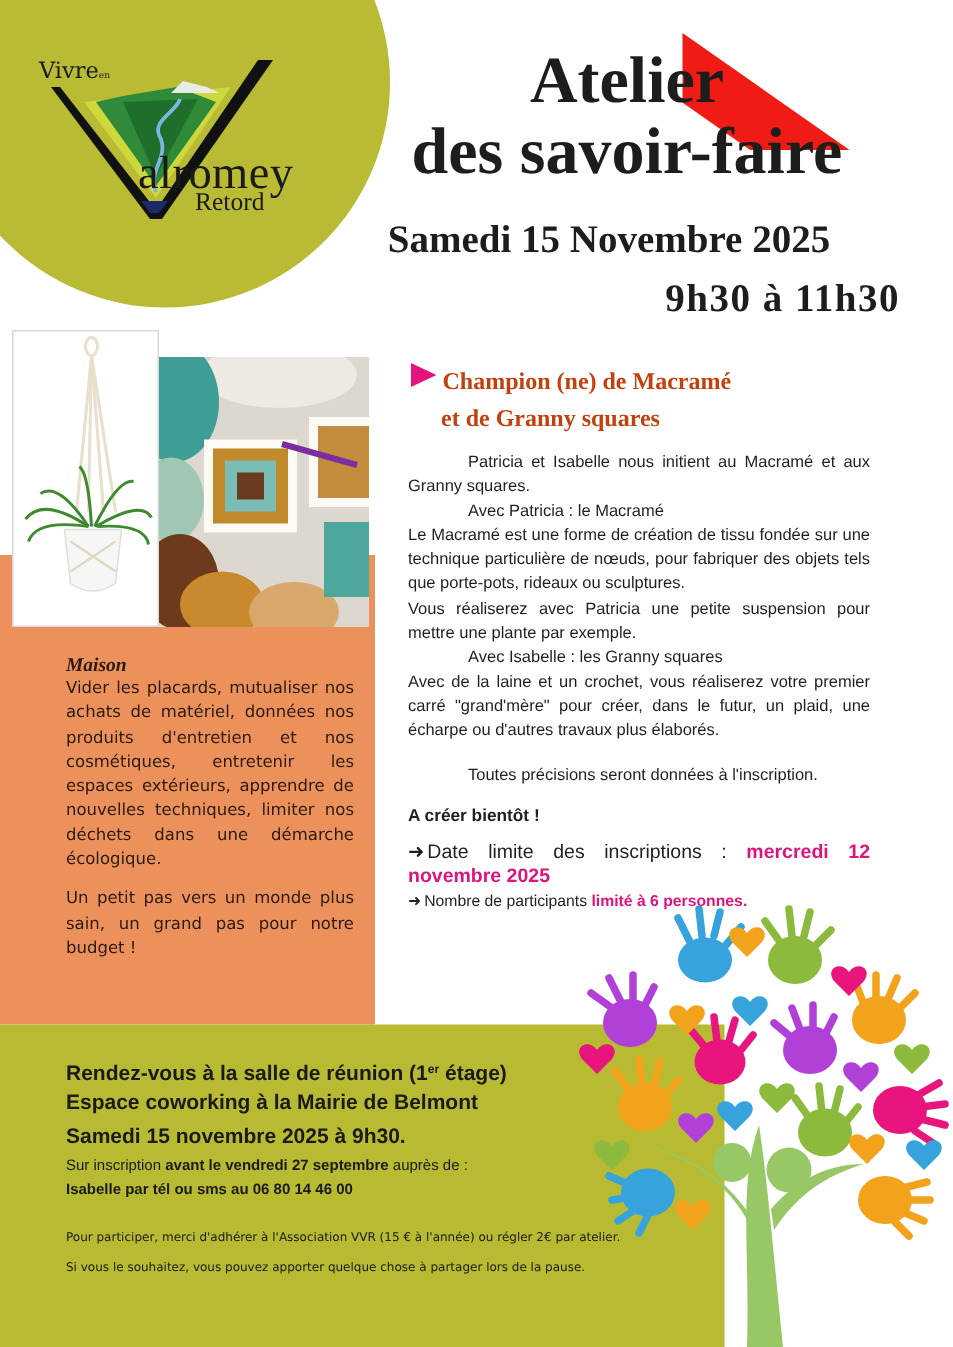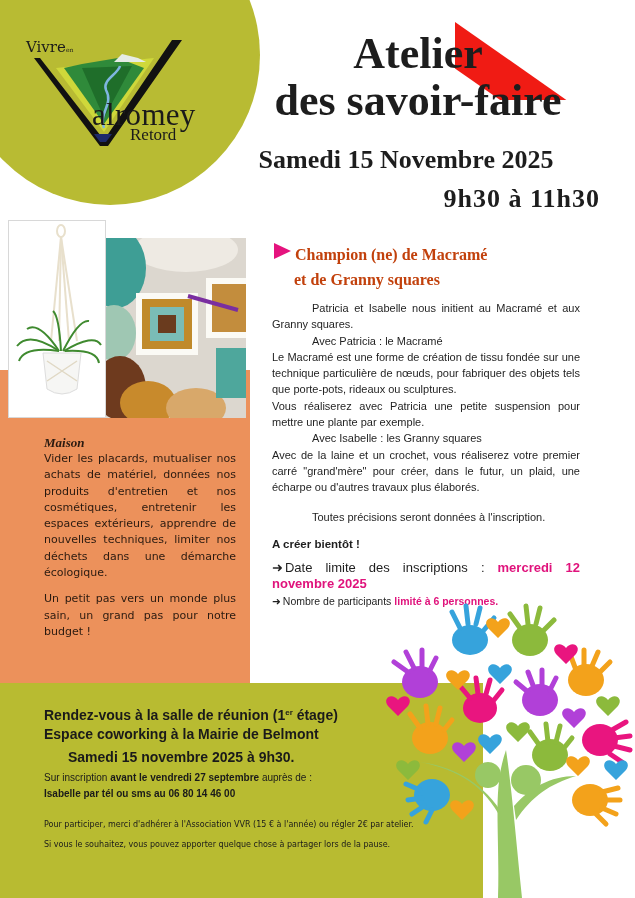--- a/index.html
+++ b/index.html
@@ -43,21 +43,21 @@
   .body-text p { margin:0; }
   .body-text .gap { height:13px; }
   .body-text .b { font-weight:normal;margin-left:40px; }
   .body-text .spaced { text-align:justify; text-align-last:left; }
   .body-text .soon { font-weight:bold; font-size:11.5px; margin-top:3px; margin-bottom:8px; }
   .body-text .mag { color:#e0137c; font-weight:bold; }
   .body-text .arrow { margin-right:2px; }
 
   .rdv { position:absolute; left:44px; top:703px; width:420px; font-weight:bold; font-size:14px; line-height:19px; color:#1a1a1a; }
   .rdv sup { font-size:8px; vertical-align:5px; }
-  .rdv .l3 { margin-top:4px;margin-left:24px; }
+  .rdv .l3 { margin-top:4px; }
   .insc { position:absolute; left:44px; top:770px; width:420px; font-size:10px; line-height:16px; color:#1a1a1a; }
   .insc .b { font-weight:bold; }
   .notes { position:absolute; left:44px; top:815px; width:420px; font-family:"DejaVu Sans", sans-serif; font-size:8px; line-height:20px; color:#1a1a1a; }
 
   .tree { position:absolute; left:380px; top:600px; width:255px; height:298px; }
 </style>
 </head>
 <body>
 
 <div class="olive-circle"></div>

